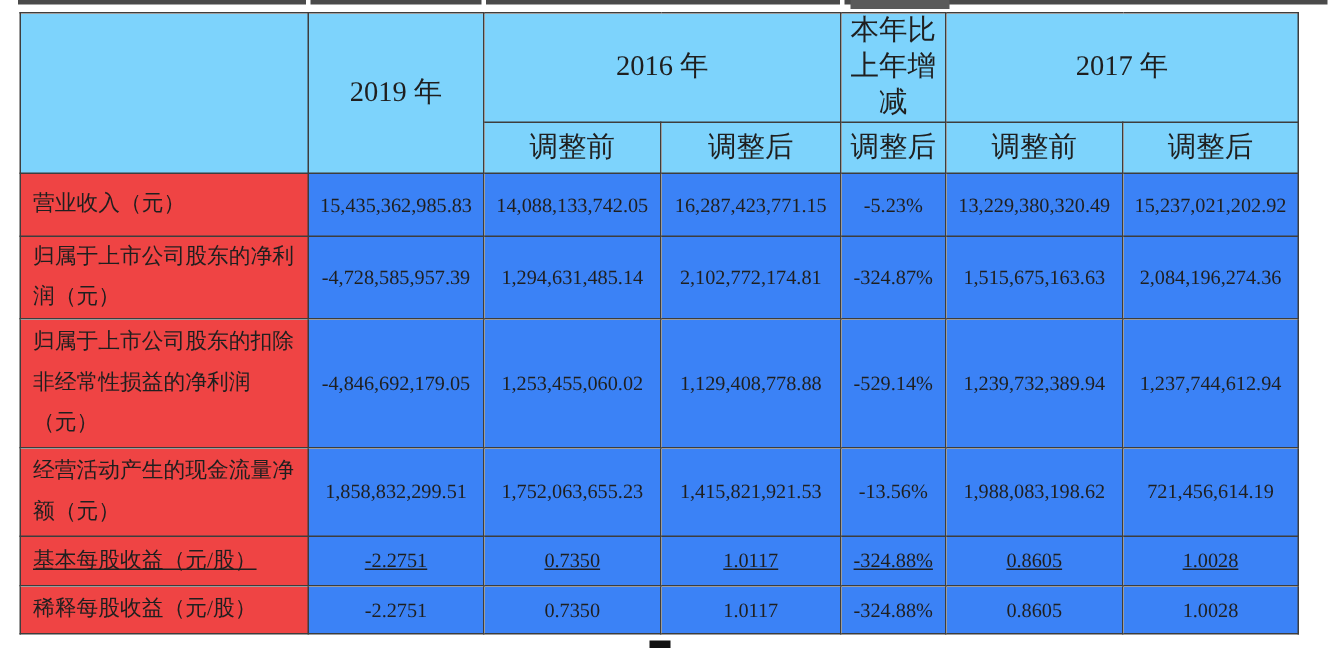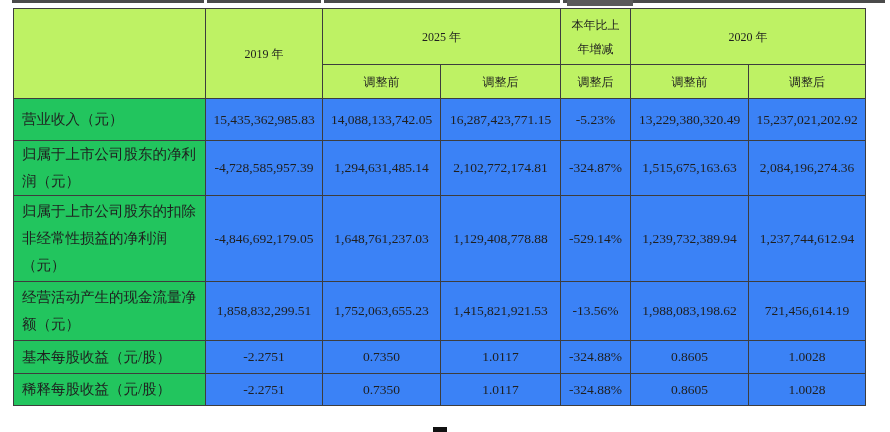--- a/index.html
+++ b/index.html
@@ -53,45 +53,45 @@
     table-layout: fixed;
   }
   .fin-table td, .fin-table th {
     border: 1px solid #3d3d3d;
     padding: 0 6px;
     vertical-align: middle;
     font-weight: normal;
     overflow: hidden;
   }
   .fin-table th {
-    background: #bef264;
+    background: #7dd3fc;
     text-align: center;
-    font-size: 12px;
+    font-size: 19px;
     line-height: 24px;
   }
   .fin-table td.row-label {
-    background: #22c55e;
+    background: #ef4444;
     text-align: left;
     font-size: 14.5px;
     line-height: 27px;
     padding-left: 8px;
     padding-right: 8px;
   }
   .fin-table td.num {
     background: #3b82f6;
     text-align: center;
     font-size: 13.5px;
   }
   tr.hrow1 { height: 56px; }
   tr.hrow2 { height: 34px; }
   tr.r0 { height: 42px; }
   tr.r1 { height: 53px; }
   tr.r2 { height: 86px; }
   tr.r3 { height: 59px; }
-  tr.r4 { height: 33px; }
+  tr.r4 { height: 33px; text-decoration: underline; }
   tr.r5 { height: 32px; }
 </style>
 </head>
 <body>
 
 <div class="page">
 
   <div class="top-artifact seg1"></div>
   <div class="top-artifact seg2"></div>
   <div class="top-artifact seg3"></div>
@@ -105,23 +105,23 @@
       <col style="width:118px">
       <col style="width:120px">
       <col style="width:70px">
       <col style="width:118px">
       <col style="width:117px">
     </colgroup>
     <tbody>
         <tr class="hrow1">
       <th rowspan="2"></th>
       <th rowspan="2">2019 年</th>
-      <th colspan="2">2025 年</th>
+      <th colspan="2">2016 年</th>
       <th>本年比上年增减</th>
-      <th colspan="2">2020 年</th>
+      <th colspan="2">2017 年</th>
     </tr>
     <tr class="hrow2">
       <th>调整前</th>
       <th>调整后</th>
       <th>调整后</th>
       <th>调整前</th>
       <th>调整后</th>
     </tr>
 
     <tr class="r0">
@@ -140,21 +140,21 @@
       <td class="num">1,294,631,485.14</td>
       <td class="num">2,102,772,174.81</td>
       <td class="num">-324.87%</td>
       <td class="num">1,515,675,163.63</td>
       <td class="num">2,084,196,274.36</td>
     </tr>
 
     <tr class="r2">
       <td class="row-label">归属于上市公司股东的扣除非经常性损益的净利润（元）</td>
       <td class="num">-4,846,692,179.05</td>
-      <td class="num">1,648,761,237.03</td>
+      <td class="num">1,253,455,060.02</td>
       <td class="num">1,129,408,778.88</td>
       <td class="num">-529.14%</td>
       <td class="num">1,239,732,389.94</td>
       <td class="num">1,237,744,612.94</td>
     </tr>
 
     <tr class="r3">
       <td class="row-label">经营活动产生的现金流量净额（元）</td>
       <td class="num">1,858,832,299.51</td>
       <td class="num">1,752,063,655.23</td>

